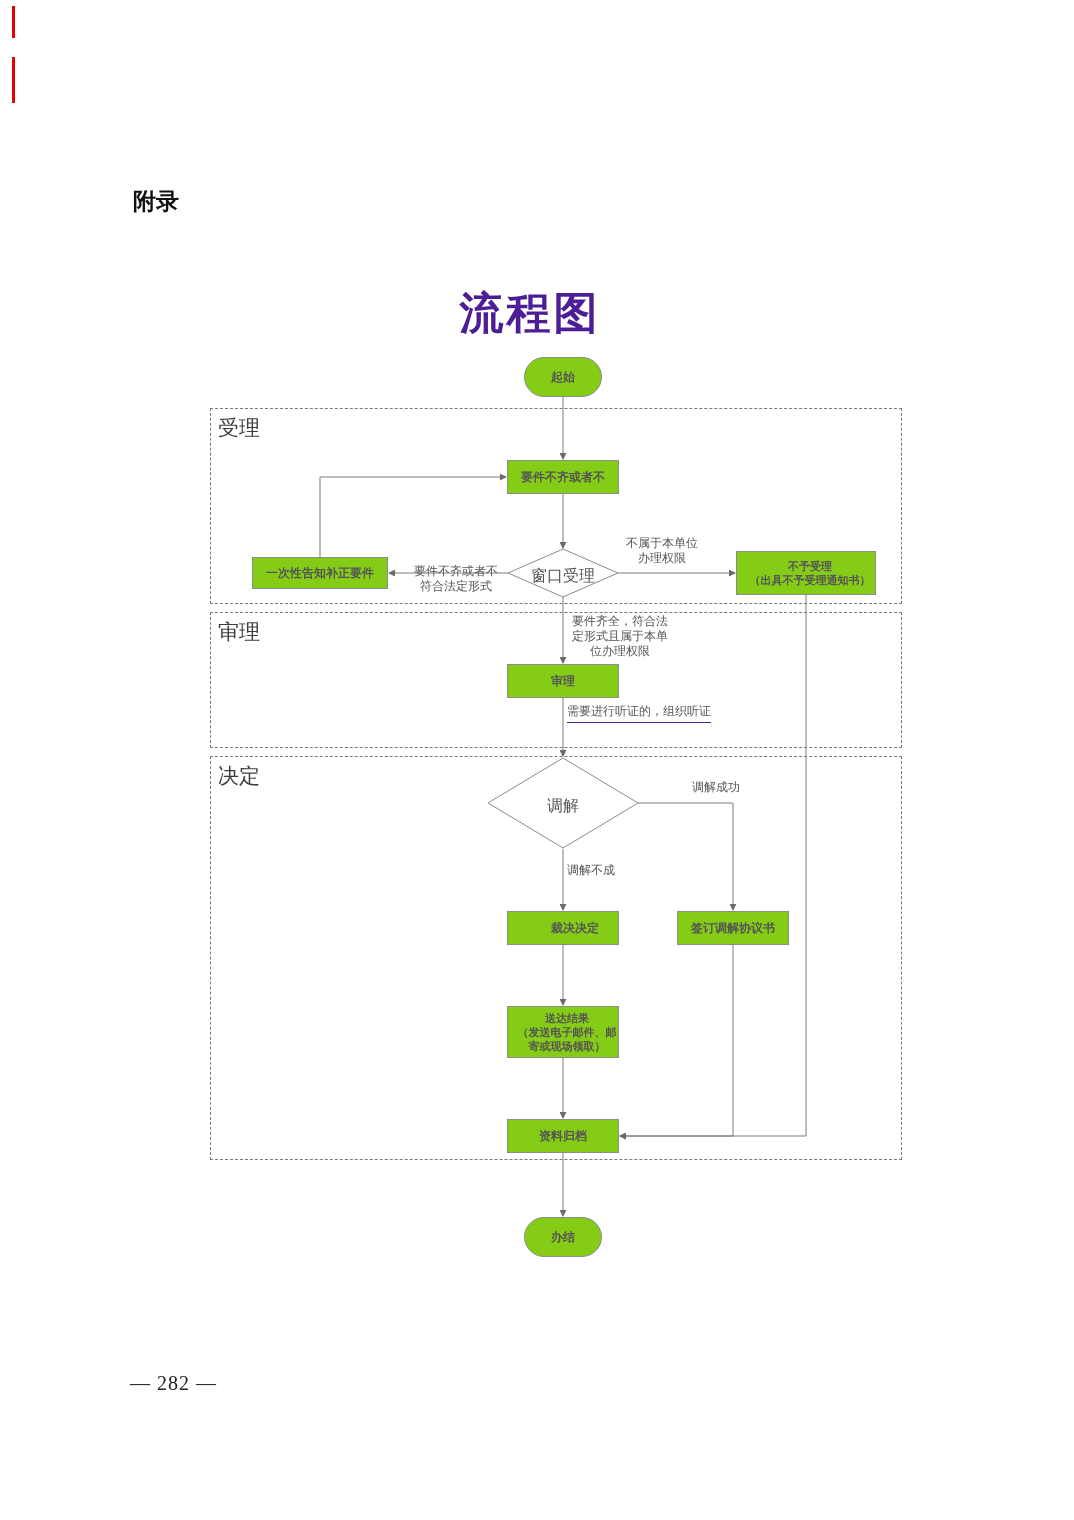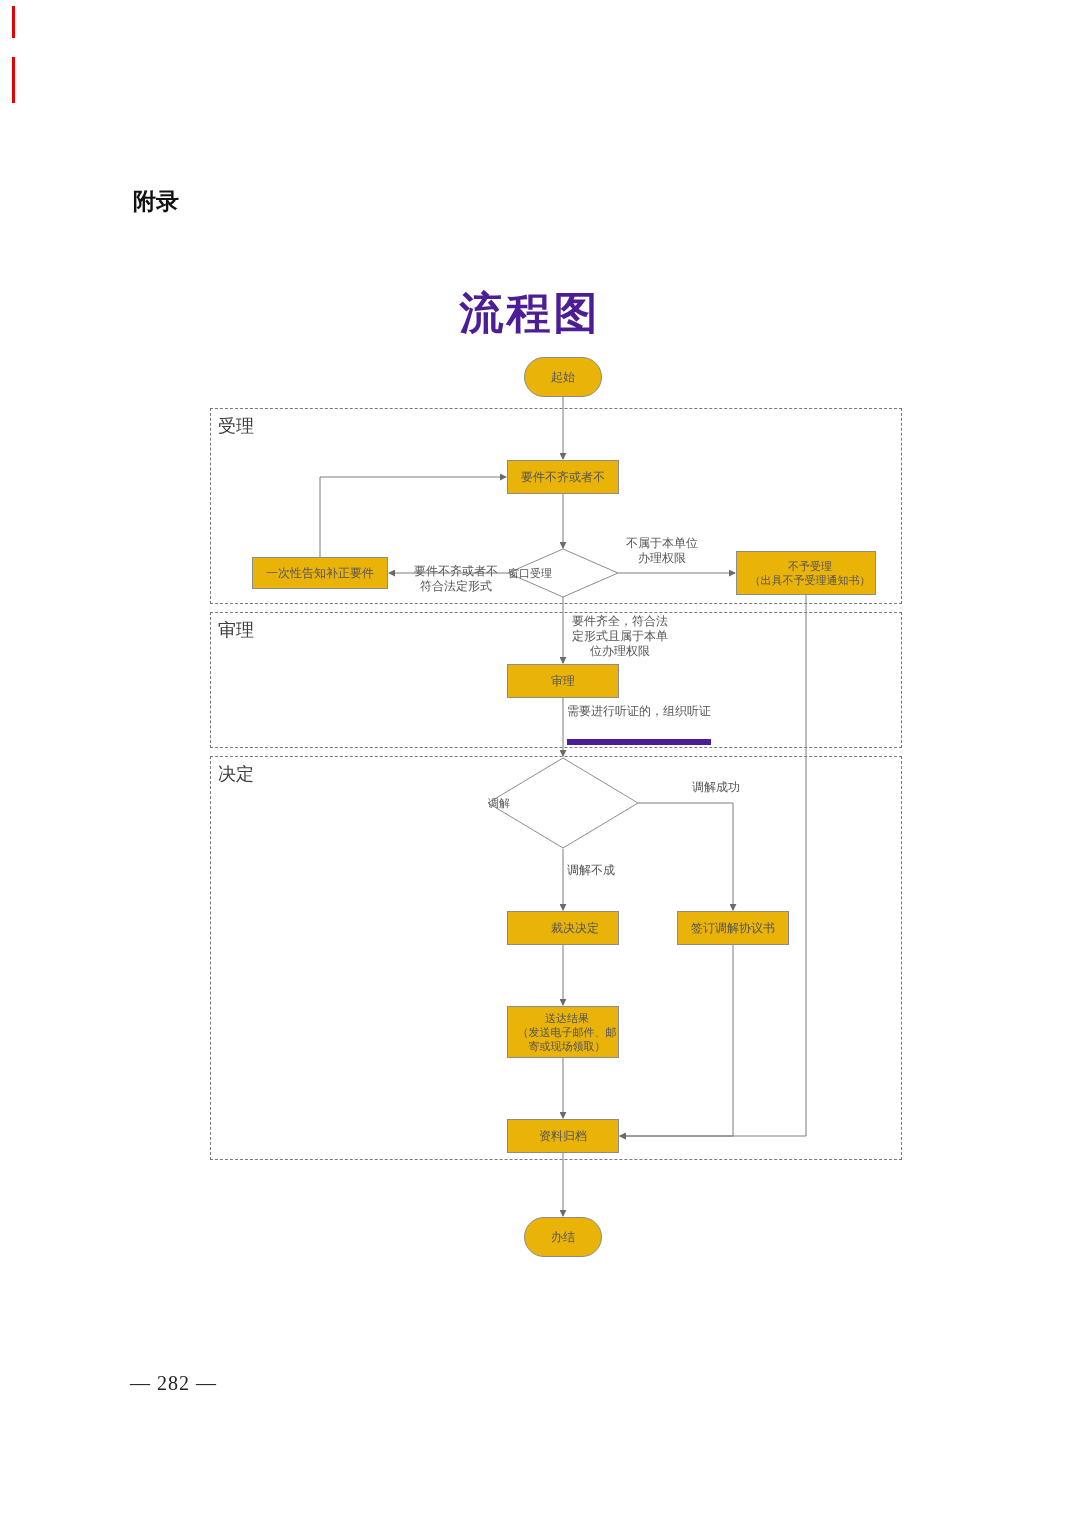--- a/index.html
+++ b/index.html
@@ -29,52 +29,53 @@
     font-size:20px;color:#222;letter-spacing:1px;
   }
   .lane{
     position:absolute;
     border:1px dashed #7a7a7a;
     background:transparent;
     box-sizing:border-box;
   }
   .lane-label{
     position:absolute;left:7px;top:5px;
-    font-size:18px;color:#3d3d3d;
+    font-size:21px;color:#3d3d3d;
   }
   .connectors{position:absolute;left:0;top:0;pointer-events:none;}
   .node{
     position:absolute;
     box-sizing:border-box;
     border:1px solid #8c8c8c;
-    background:#eab308;
+    background:#84cc16;
     display:flex;align-items:center;justify-content:center;
     text-align:center;
     font-size:12px;line-height:15px;color:#555;
     white-space:pre-line;
     z-index:3;
+    font-weight:bold;
   }
   .node-sm{font-size:11px;line-height:14px;padding-left:8px;}
   .stadium{border-radius:20px;}
   .diamond-text{
     position:absolute;
-    text-align:left;
-    font-size:11px;color:#555;
+    text-align:center;
+    font-size:16px;color:#555;
     z-index:3;
   }
   .edge-label{
     position:absolute;
     font-size:12px;line-height:15px;color:#555;
     text-align:center;
     white-space:pre-line;
     z-index:3;
   }
   .edge-label.underlined{
-    border-bottom:6px solid #4c1d95;
-    padding-bottom:20px;
+    border-bottom:1px solid #4c1d95;
+    padding-bottom:3px;
     text-align:right;
   }
 </style>
 </head>
 <body>
 
 <div class="page">
 
   <div class="margin-mark" style="top:6px;height:32px;"></div>
   <div class="margin-mark" style="top:57px;height:46px;"></div>

